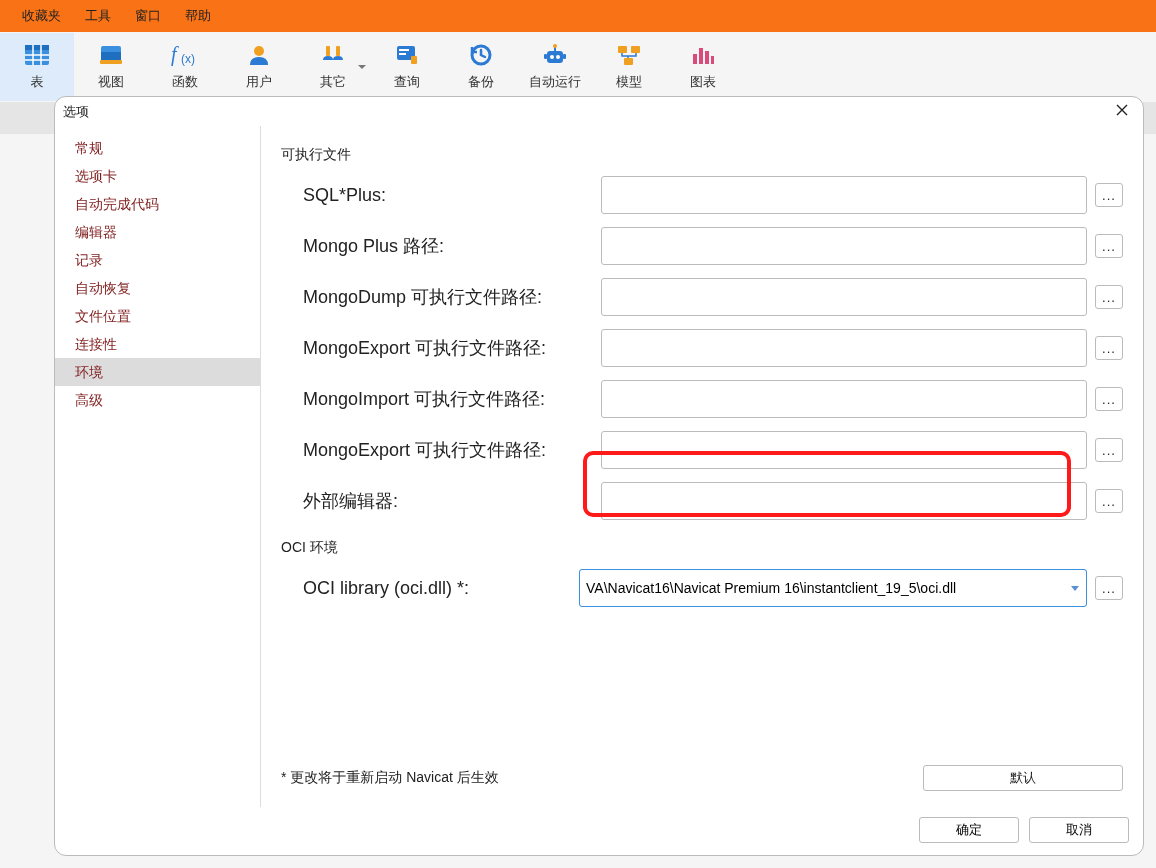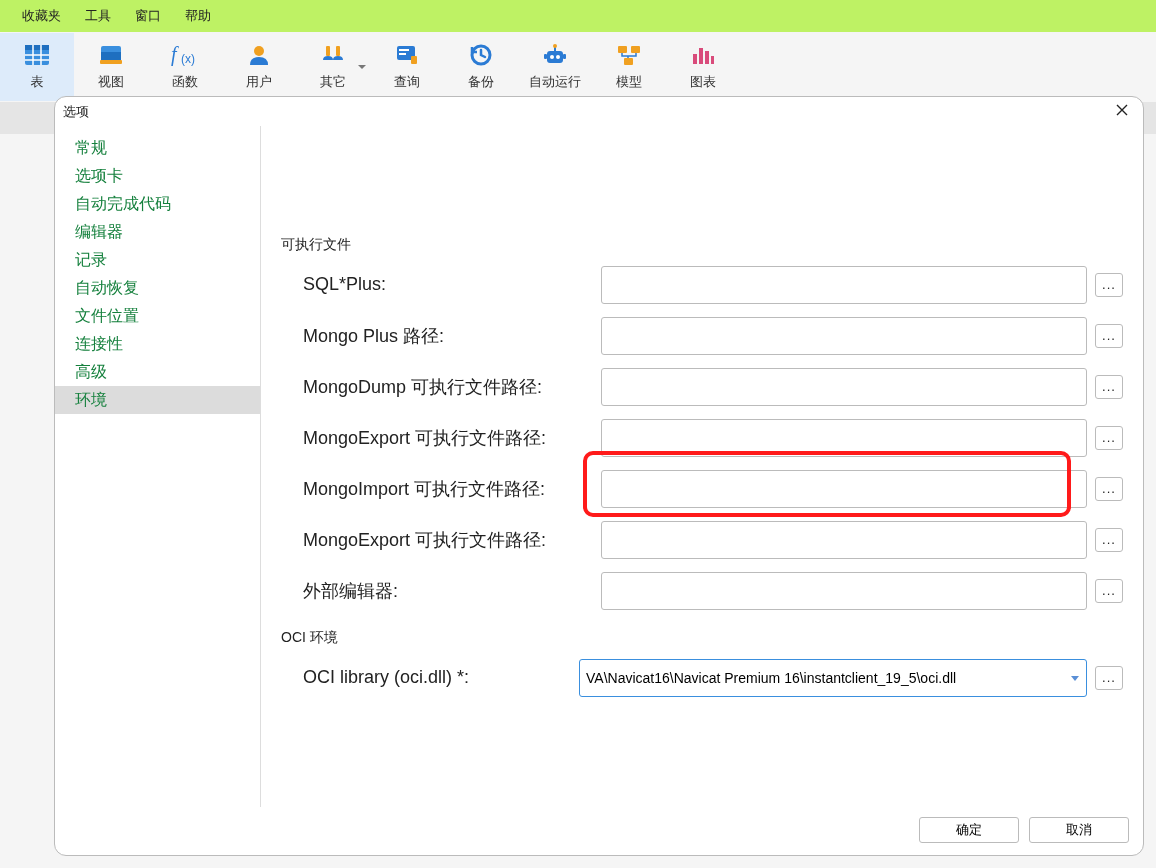--- a/index.html
+++ b/index.html
@@ -10,21 +10,21 @@
     width: 1156px;
     height: 868px;
     overflow: hidden;
     position: relative;
   }
   
   .menubar {
     display: flex;
     gap: 0;
     padding: 4px 10px;
-    background: #bef264;
+    background: #f97316;
     font-size: 13px;
     color: #222;
   }
   .menubar .menu-item {
     padding: 3px 12px;
     cursor: default;
   }
   
   .toolbar {
     display: flex;
@@ -105,37 +105,36 @@
     display: flex;
     min-height: 0;
   }
   .sidebar {
     width: 206px;
     border-right: 1px solid #ddd;
     padding-top: 8px;
   }
   .sidebar .side-item {
     padding: 4px 6px 4px 20px;
-    font-size: 16px;
-    color: #15803d;
+    font-size: 14px;
+    color: #7f1d1d;
     cursor: default;
     line-height: 20px;
   }
   .sidebar .side-item.active {
     background: #dcdcdc;
   }
   .content {
     flex: 1;
     padding: 16px 20px 8px 20px;
     display: flex;
     flex-direction: column;
     font-size: 14px;
     color: #222;
     position: relative;
-    justify-content: center;
   }
   .section-title {
     margin-bottom: 12px;
     margin-top: 4px;
   }
   .field-row {
     display: flex;
     align-items: center;
     margin-bottom: 13px;
   }
@@ -371,22 +370,22 @@
 
     <div class="sidebar">
       <div class="side-item">常规</div>
       <div class="side-item">选项卡</div>
       <div class="side-item">自动完成代码</div>
       <div class="side-item">编辑器</div>
       <div class="side-item">记录</div>
       <div class="side-item">自动恢复</div>
       <div class="side-item">文件位置</div>
       <div class="side-item">连接性</div>
+      <div class="side-item active">环境</div>
       <div class="side-item">高级</div>
-      <div class="side-item active">环境</div>
     </div>
 
     <div class="content">
       <div class="section-title">可执行文件</div>
 
       <div class="field-row">
         <span class="field-label">SQL*Plus:</span>
         <input class="field-input" value="" style="">
         <span class="browse-btn">...</span>
       </div>
@@ -426,19 +425,23 @@
       <div class="field-row" style="position:relative;">
         <span class="field-label" style="width:298px;">OCI library (oci.dll) *:</span>
         <div class="combo-wrap">
           <input class="field-input combo" style="border-color: rgb(58, 143, 222);" value="VA\Navicat16\Navicat Premium 16\instantclient_19_5\oci.dll">
         </div>
         <span class="browse-btn">...</span>
       </div>
 
       <div class="highlight-box" style="left:322px; top:325px; width:488px; height:66px;"></div>
 
+      <div class="content-footer">
+        <span class="note-text">* 更改将于重新启动 Navicat 后生效</span>
+        <span class="default-btn">默认</span>
+      </div>
     </div>
   </div>
   <div class="dialog-footer">
     <span class="ok-btn">确定</span>
     <span class="cancel-btn">取消</span>
   </div>
 </div>
 
 </body></html>

